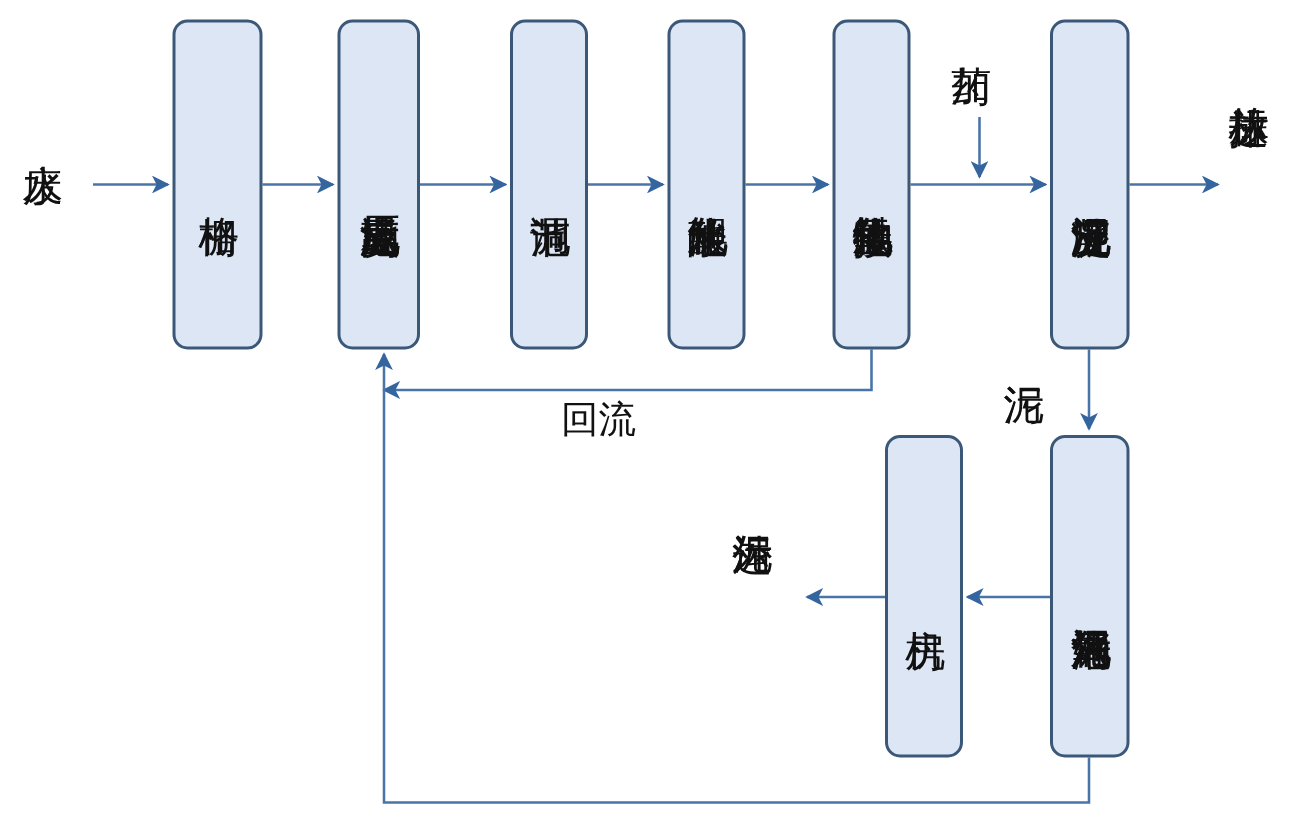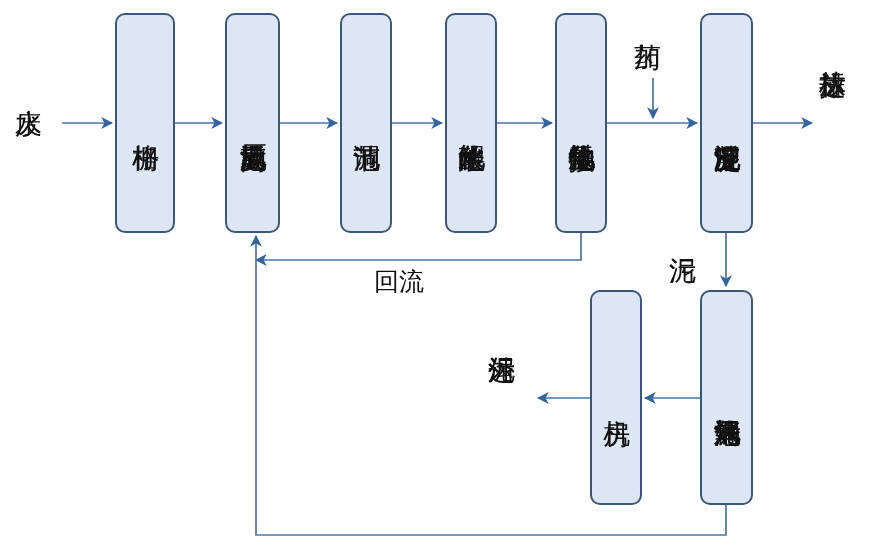--- a/index.html
+++ b/index.html
@@ -2,21 +2,21 @@
 <html><head>
 <meta charset="utf-8">
 <style>
   html,body{margin:0;padding:0;}
   body{
     width:871px;height:550px;
     background:#ffffff;
     font-family:"Liberation Sans","DejaVu Sans",sans-serif;
     overflow:hidden;
   }
-  #canvas{position:relative;width:871px;height:532px;}
+  #canvas{position:relative;width:871px;height:532px;font-family:Liberation Serif, serif;}
 
   svg#wires{position:absolute;left:0;top:0;width:871px;height:550px;}
 
   .node{
     position:absolute;
     box-sizing:border-box;
     background:#dce6f4;
     border:2px solid #3c5878;
     border-radius:10px;
     display:flex;

